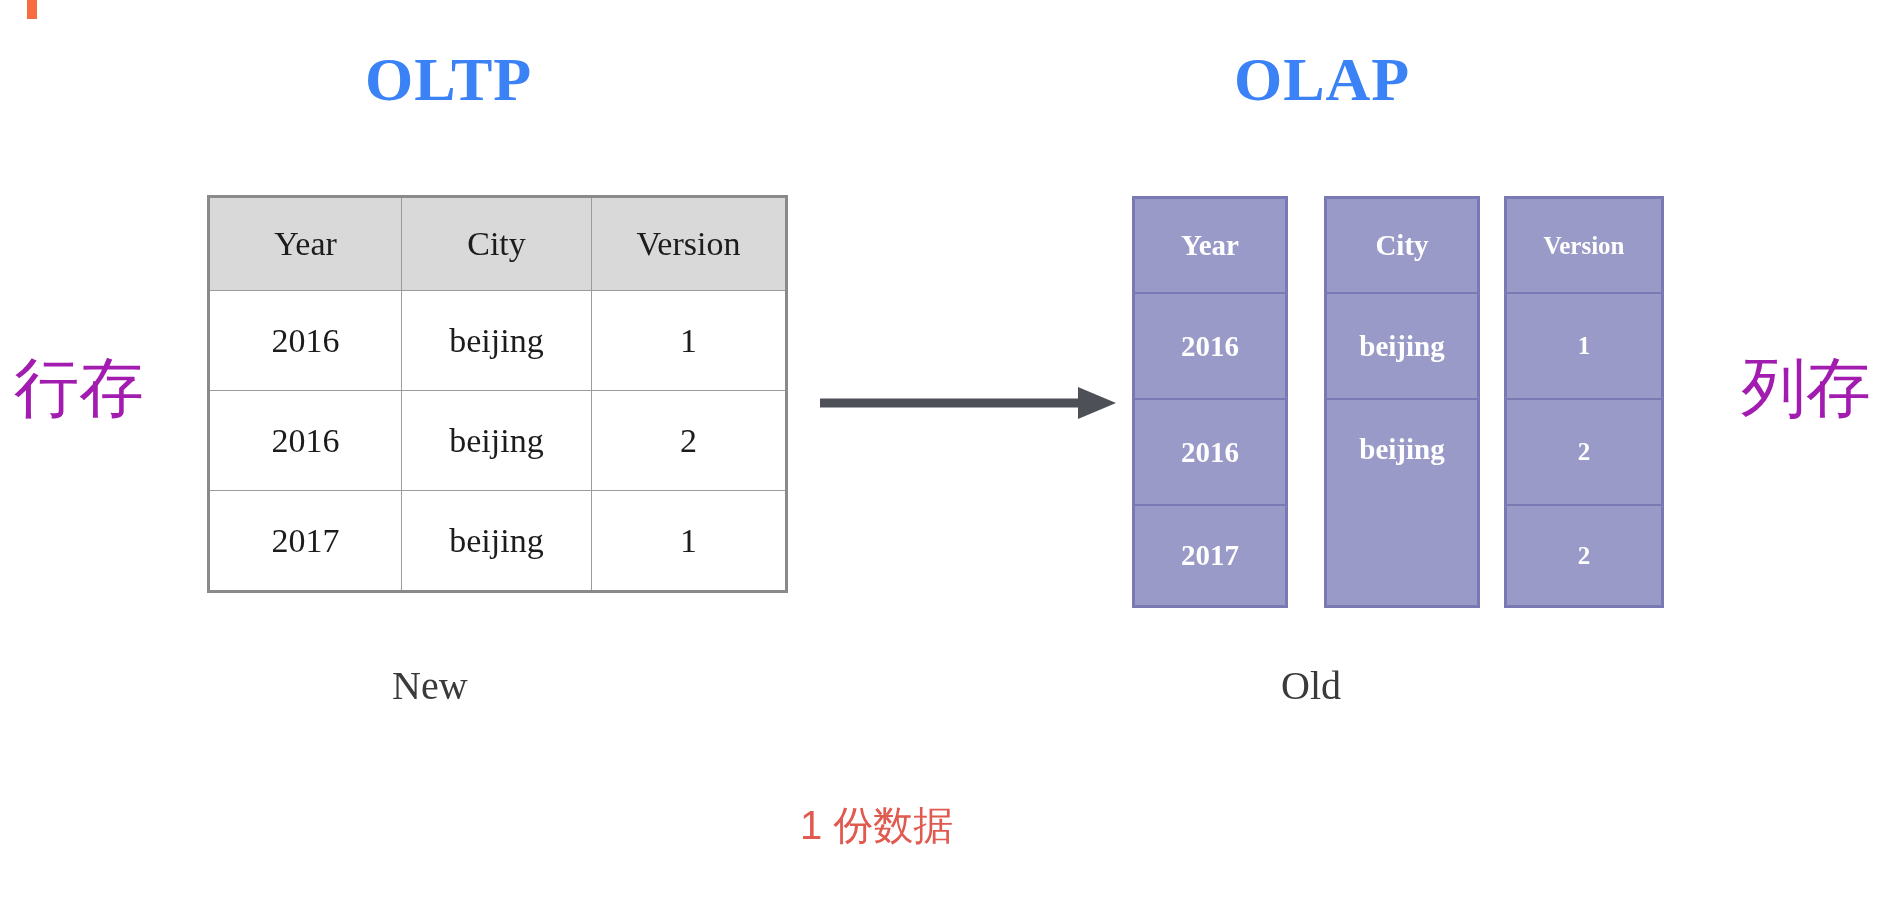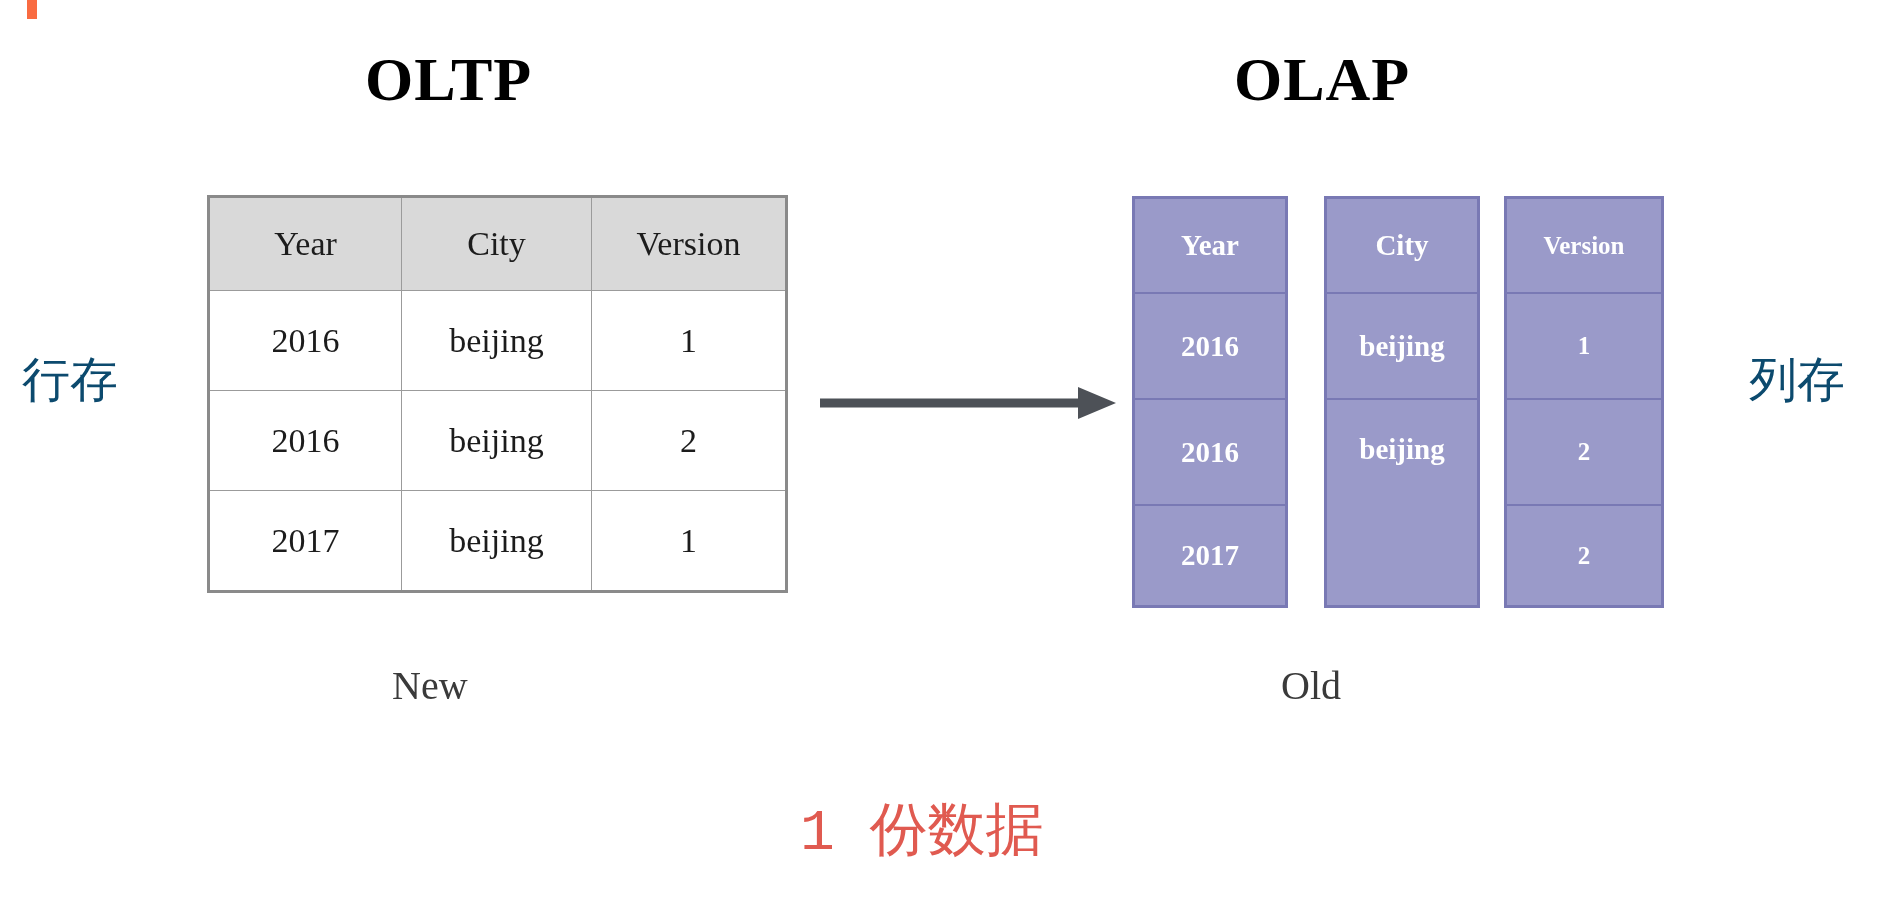--- a/index.html
+++ b/index.html
@@ -22,38 +22,37 @@
     top: 0px;
     width: 10px;
     height: 19px;
     background: #F96B41;
   }
 
   
   .heading {
     position: absolute;
     font-weight: bold;
-    color: #000000;
+    color: #3b82f6;
     font-size: 62px;
     line-height: 1;
     letter-spacing: 1px;
     white-space: nowrap;
   }
   #heading-oltp { left: 365px; top: 48px; }
   #heading-olap { left: 1234px; top: 48px; }
 
   
   .side-label {
     position: absolute;
-    font-size: 48px;
-    color: #0c4a6e;
+    font-size: 65px;
+    color: #a21caf;
     line-height: 1;
     white-space: nowrap;
     font-family: "DejaVu Serif", "Liberation Serif", serif;
-    margin-left: 8px;
   }
   #label-row-store { left: 14px; top: 355px; }
   #label-col-store { left: 1741px; top: 355px; }
 
   
   #oltp-table {
     position: absolute;
     left: 207px;
     top: 195px;
     width: 578px;
@@ -140,25 +139,25 @@
     white-space: nowrap;
   }
   #caption-new { left: 392px; top: 666px; }
   #caption-old { left: 1281px; top: 666px; }
 
   
   #bottom-note {
     position: absolute;
     left: 800px;
     top: 805px;
-    font-size: 58px;
+    font-size: 40px;
     color: #E05A50;
     line-height: 1;
     white-space: nowrap;
-    font-family: Liberation Mono, monospace;
+    font-family: Liberation Sans, sans-serif;
   }
 </style>
 </head>
 <body>
 
 <div class="orange-tick"></div>
 
 <div class="heading" id="heading-oltp">OLTP</div>
 <div class="heading" id="heading-olap">OLAP</div>
 

